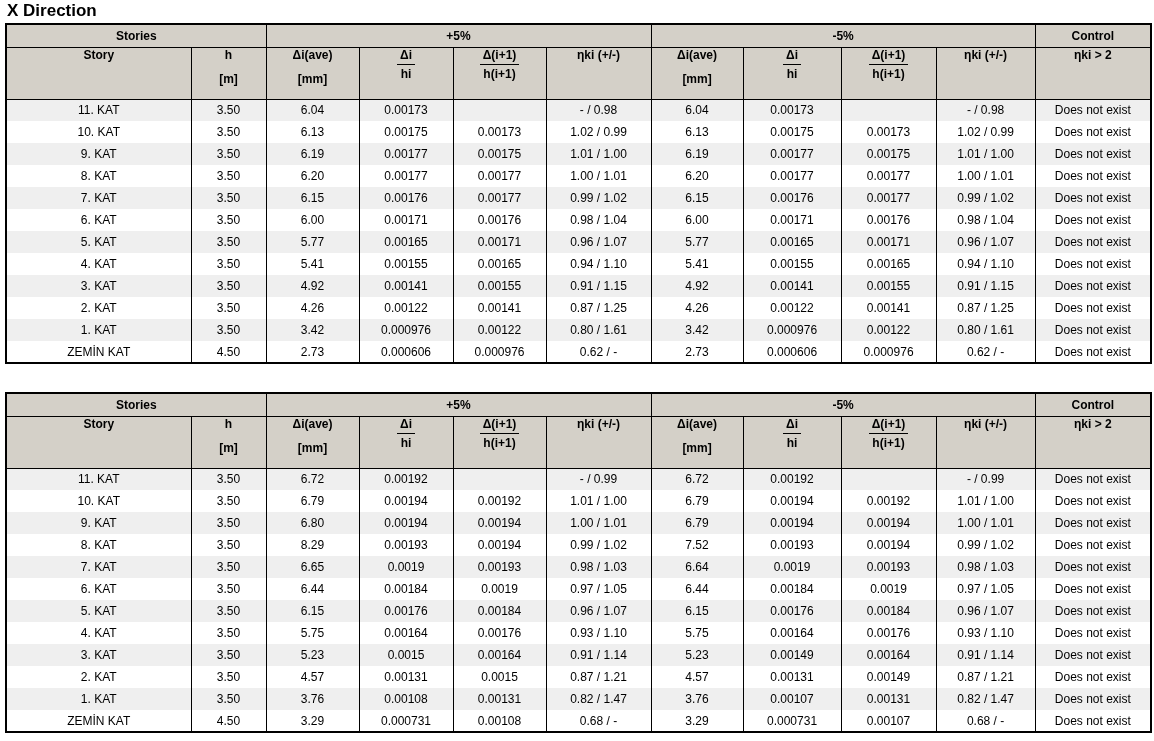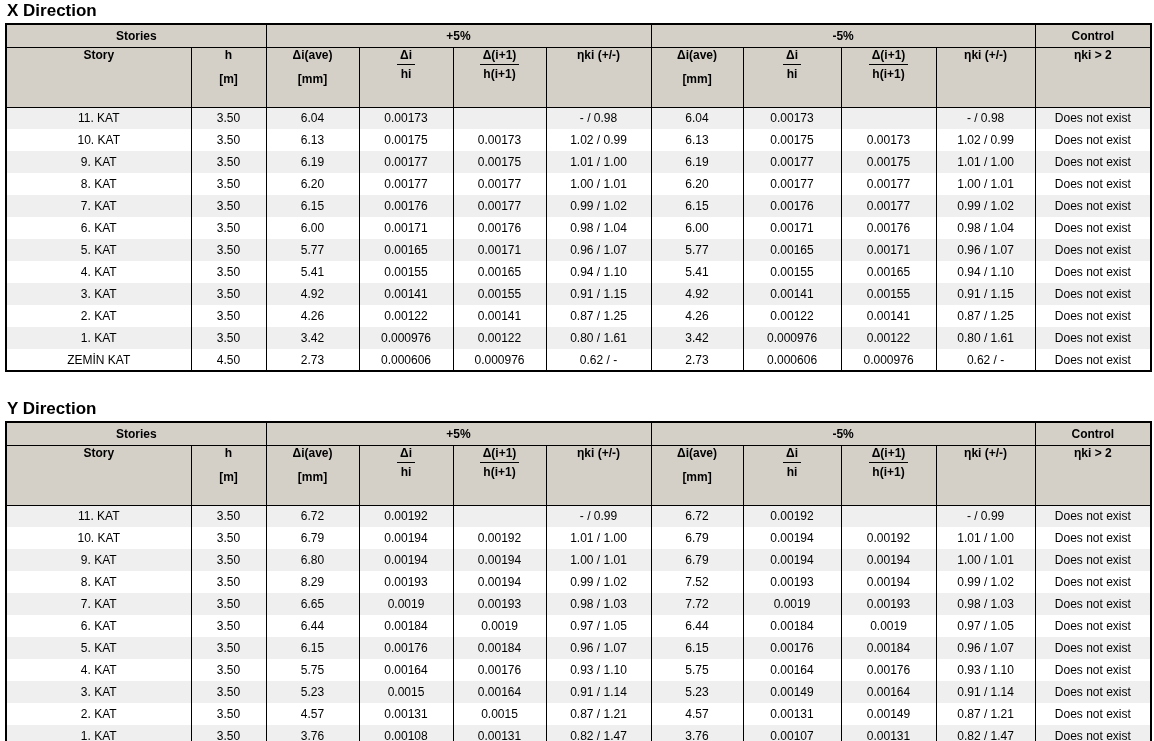--- a/index.html
+++ b/index.html
@@ -30,21 +30,21 @@
   table.drift thead th {
     background: #d4d0c8;
     border: 1px solid #000;
     font-size: 12px;
     font-weight: 700;
     padding: 0;
     text-align: center;
   }
   tr.group-row th { height: 23px; }
   tr.col-row th {
-    height: 60px;
+    height: 52px;
     vertical-align: top;
     padding-top: 4px;
   }
   .two {
     display: flex;
     flex-direction: column;
     align-items: center;
     gap: 10px;
   }
   .frac { display: inline-block; }
@@ -283,21 +283,20 @@
             <td>0.000606</td>
             <td>0.000976</td>
             <td>0.62 / -</td>
             <td>Does not exist</td>
           </tr>
         </tbody>
     </table>
   </div>
 
   <div class="section">
-    <h2 class="section-title">Y Direction</h2>
     <table class="drift">
       <colgroup>
         <col style="width:185px">
           <col style="width:75px">
         <col style="width:93px">
           <col style="width:94px">
           <col style="width:93px">
           <col style="width:105px">
         <col style="width:92px">
           <col style="width:98px">
@@ -394,21 +393,21 @@
             <td>0.99 / 1.02</td>
             <td>Does not exist</td>
           </tr>
           <tr>
             <td>7. KAT</td>
             <td>3.50</td>
             <td>6.65</td>
             <td>0.0019</td>
             <td>0.00193</td>
             <td>0.98 / 1.03</td>
-            <td>7.72</td>
+            <td>6.64</td>
             <td>0.0019</td>
             <td>0.00193</td>
             <td>0.98 / 1.03</td>
             <td>Does not exist</td>
           </tr>
           <tr>
             <td>6. KAT</td>
             <td>3.50</td>
             <td>6.44</td>
             <td>0.00184</td>

